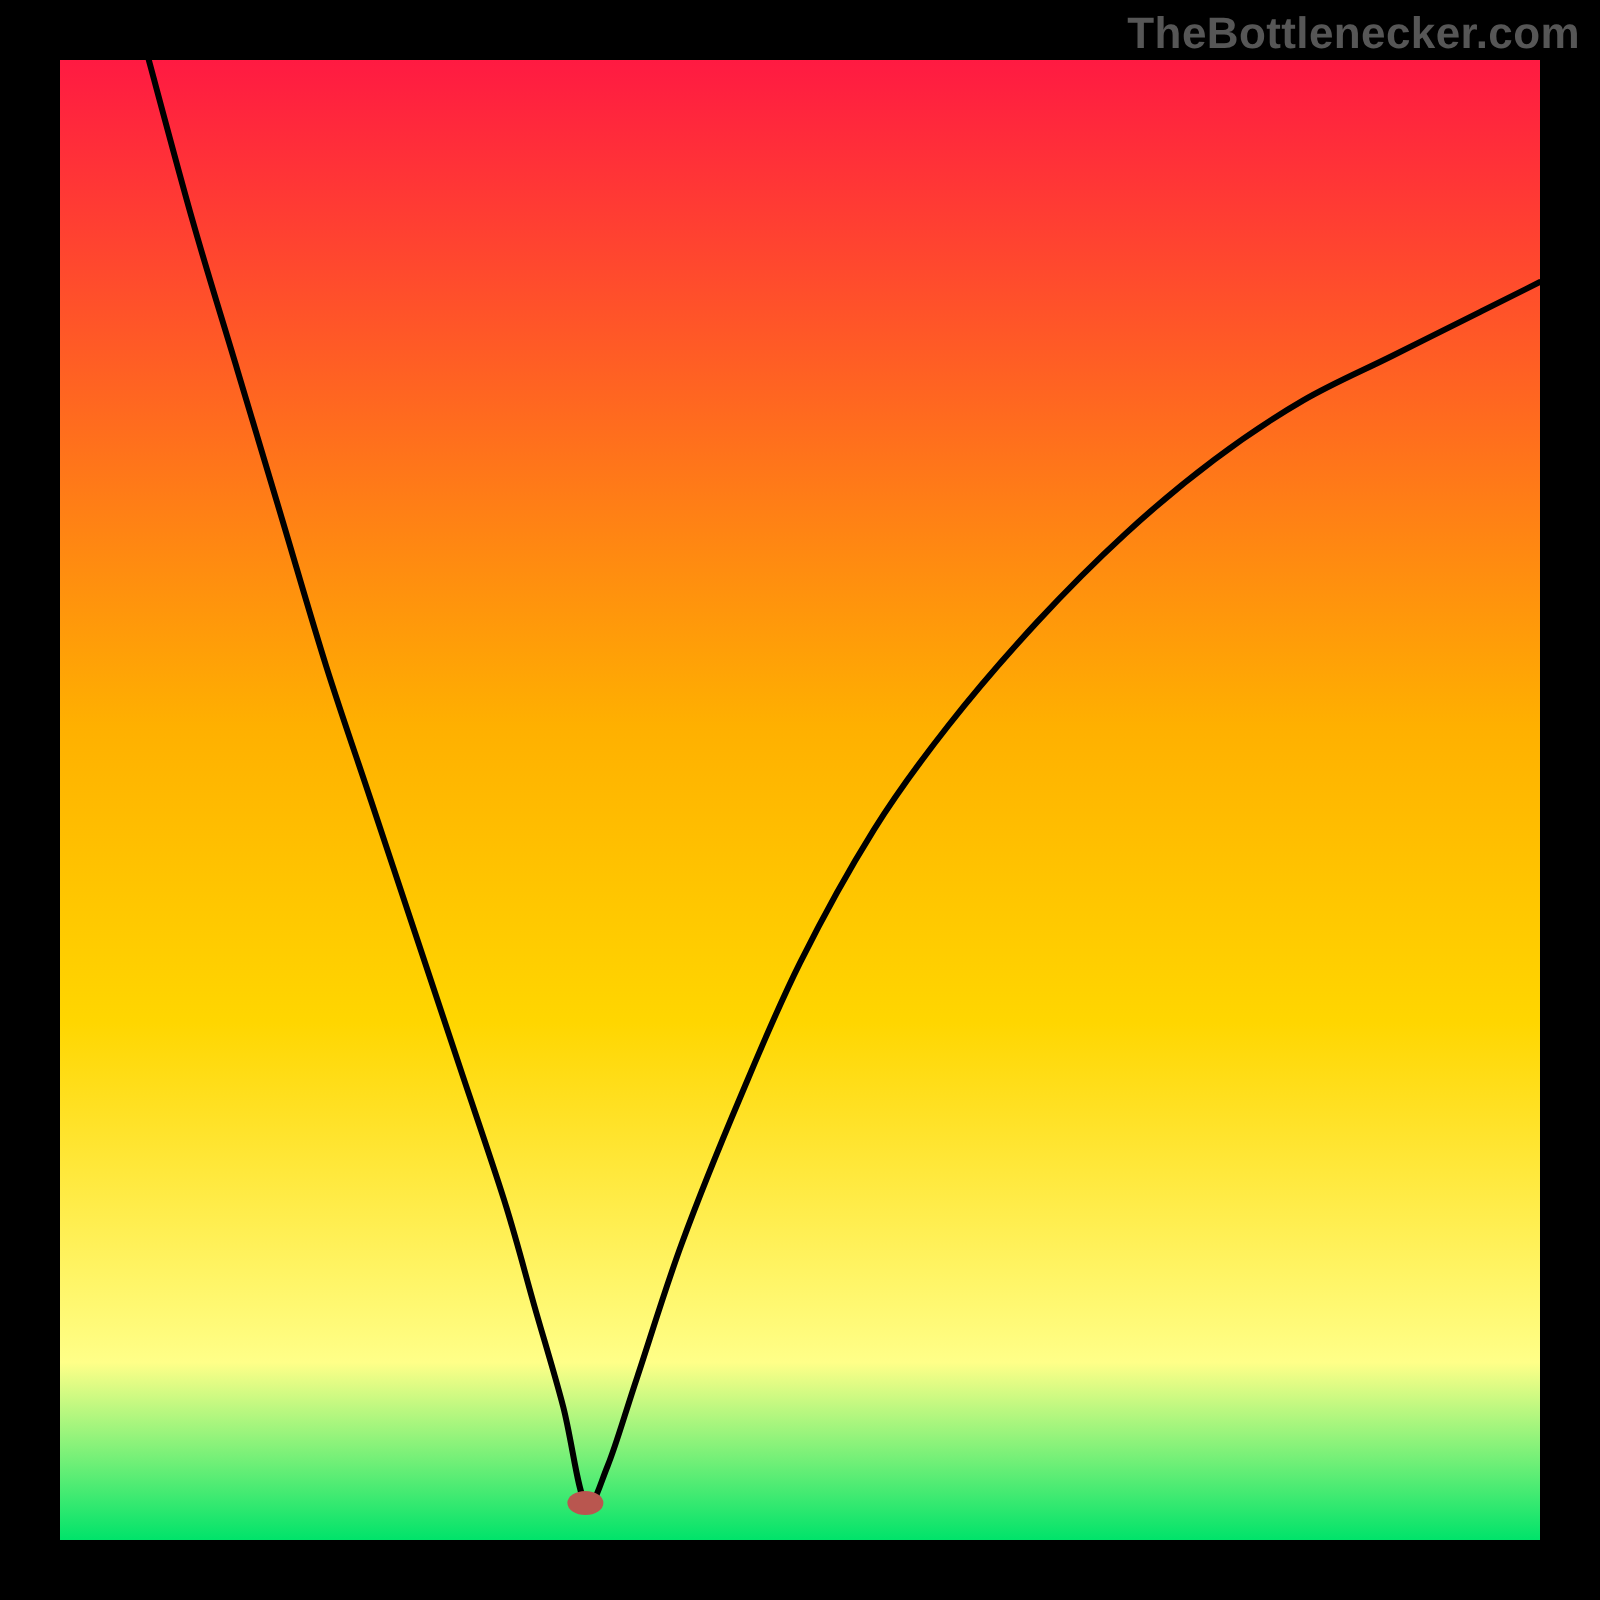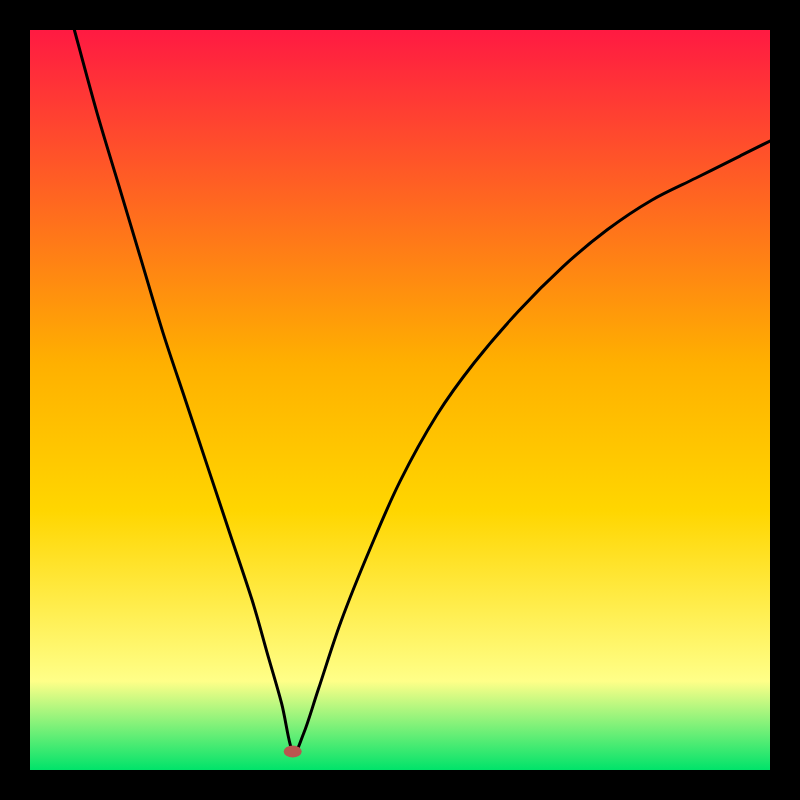--- a/index.html
+++ b/index.html
@@ -32,20 +32,21 @@
     top: 30px;
     width: 740px;
     height: 740px;
   }
   svg { display: block; }
 </style>
 </head>
 <body>
 
 <div class="frame">
+  <div class="watermark">TheBottlenecker.com</div>
 
   <div class="plot-area">
     <svg id="chart-svg" viewBox="0 0 740 740" width="740" height="740">
       <defs>
         <linearGradient id="bg-grad" x1="0" y1="0" x2="0" y2="1">
           <stop id="g-top" offset="0%" stop-color="#ff1a42"></stop>
           <stop id="g-mid1" offset="45%" stop-color="#ffb000"></stop>
           <stop id="g-mid2" offset="65%" stop-color="#ffd600"></stop>
           <stop id="g-low" offset="88%" stop-color="#ffff88"></stop>
           <stop id="g-bot" offset="100%" stop-color="#00e36a"></stop>

